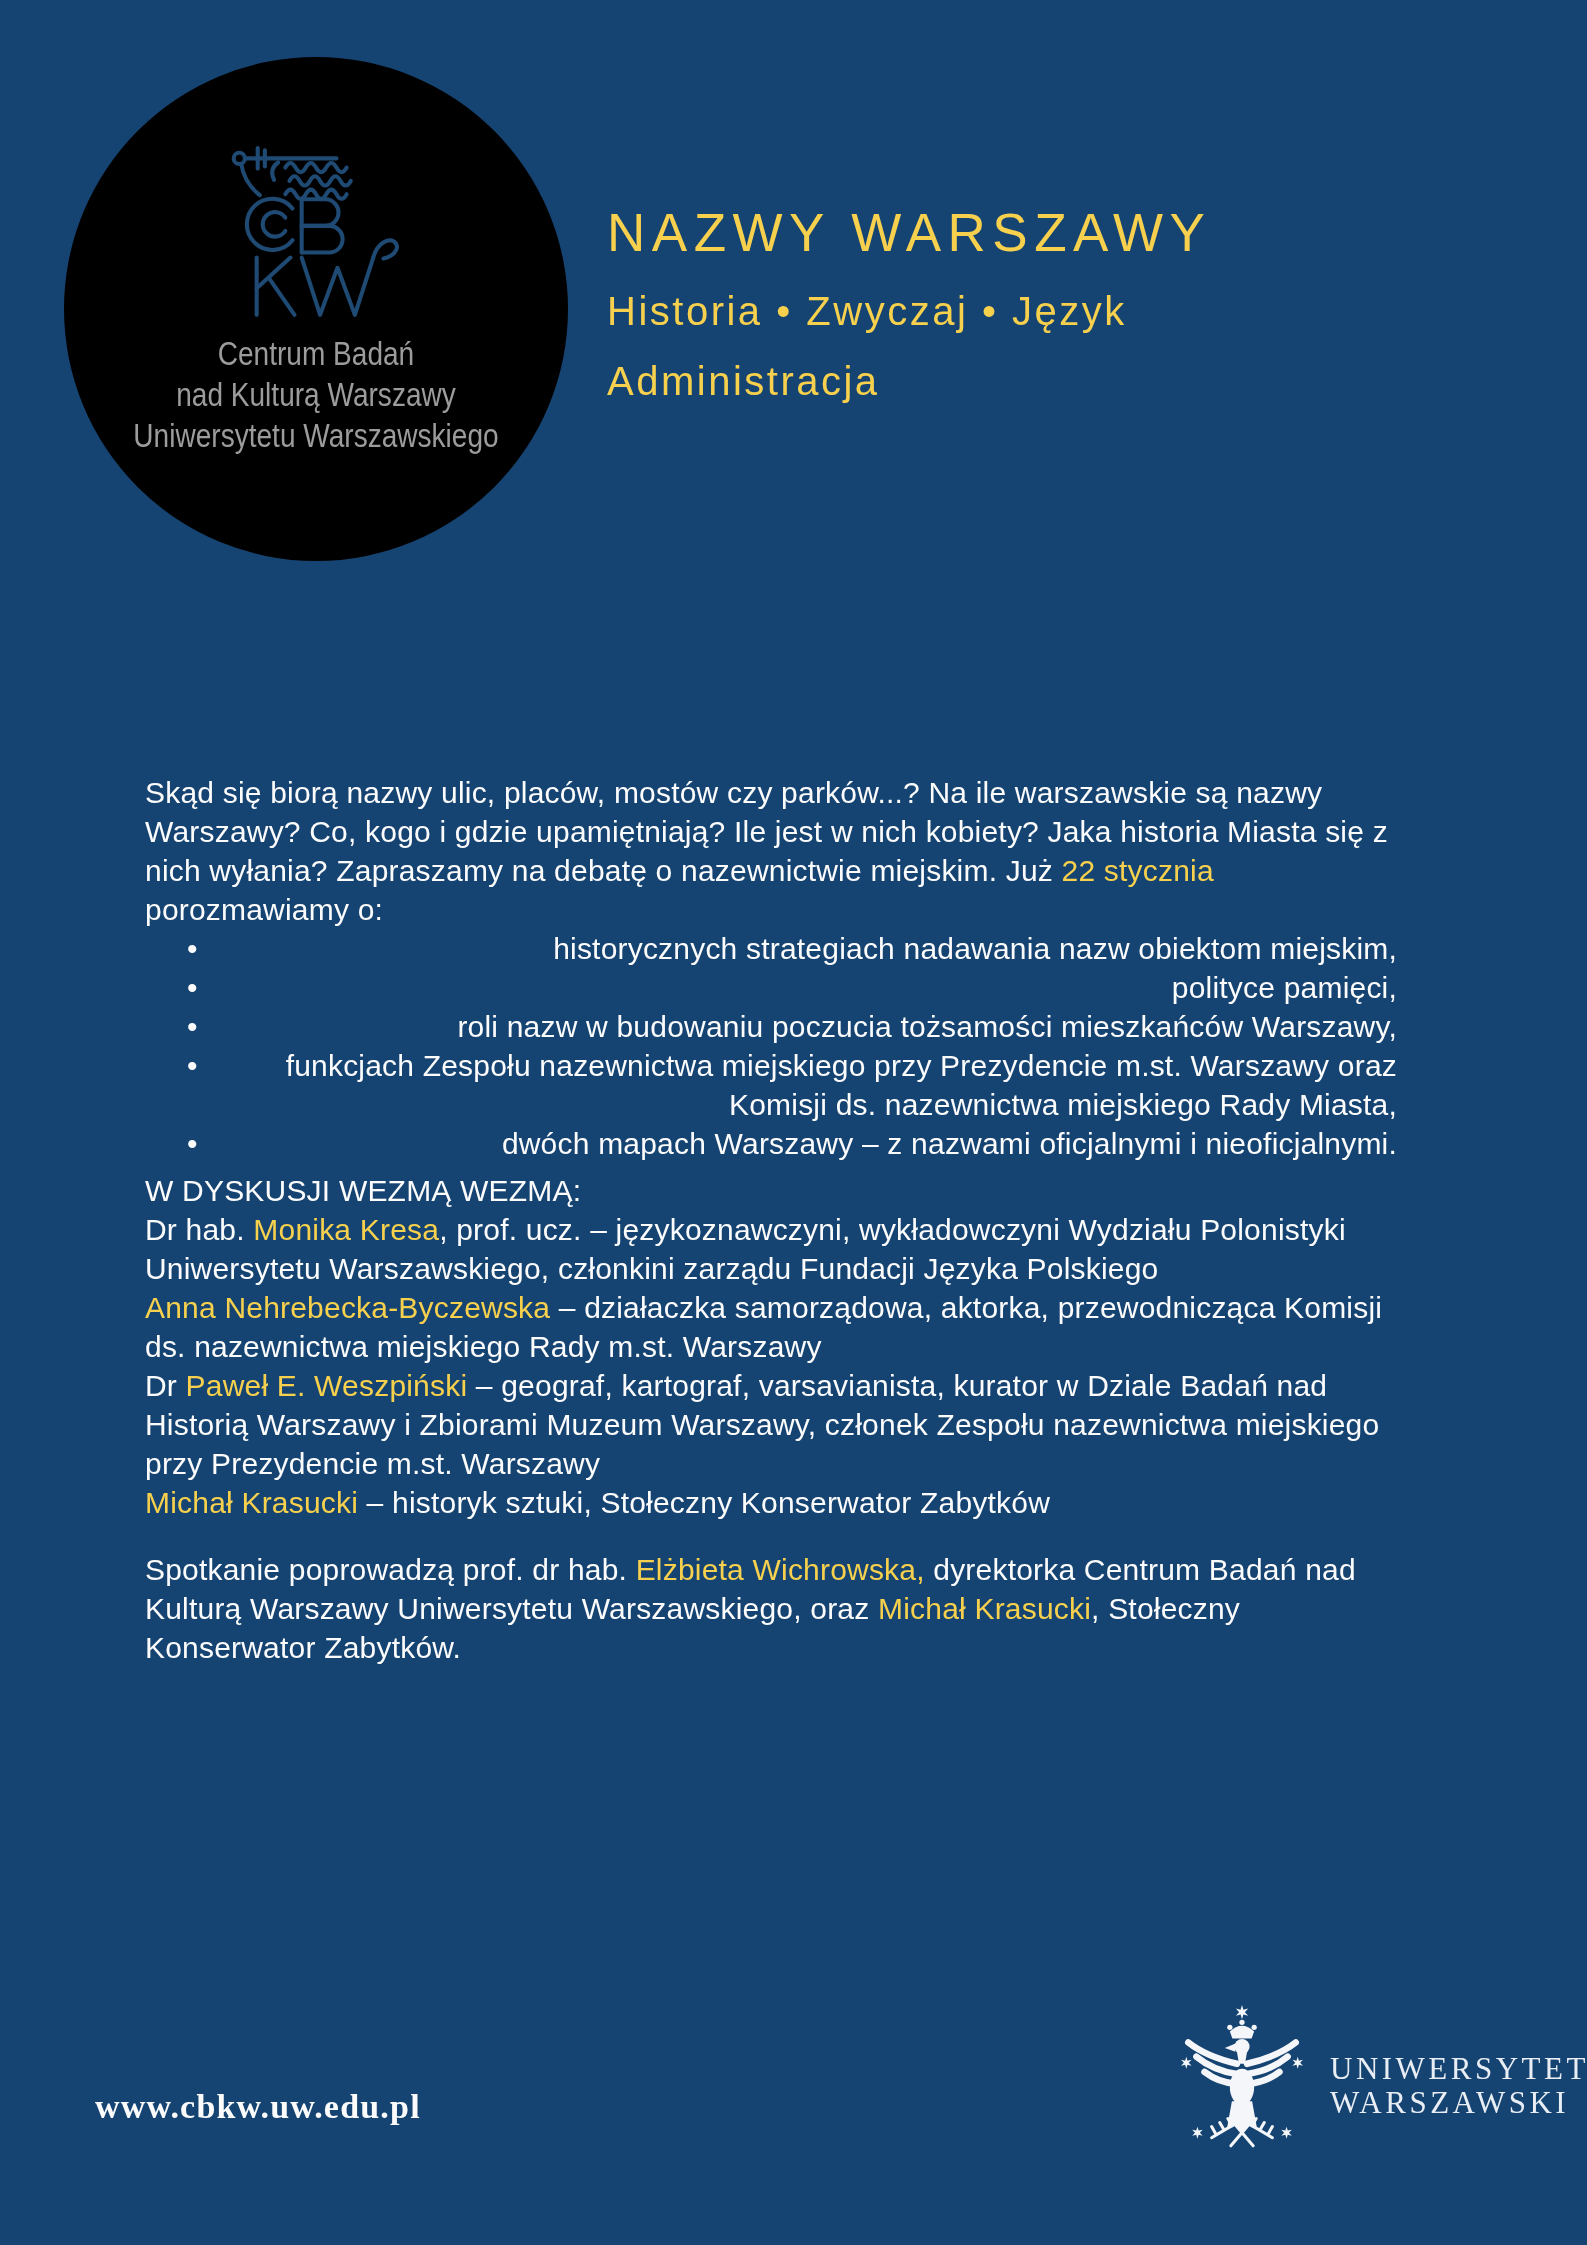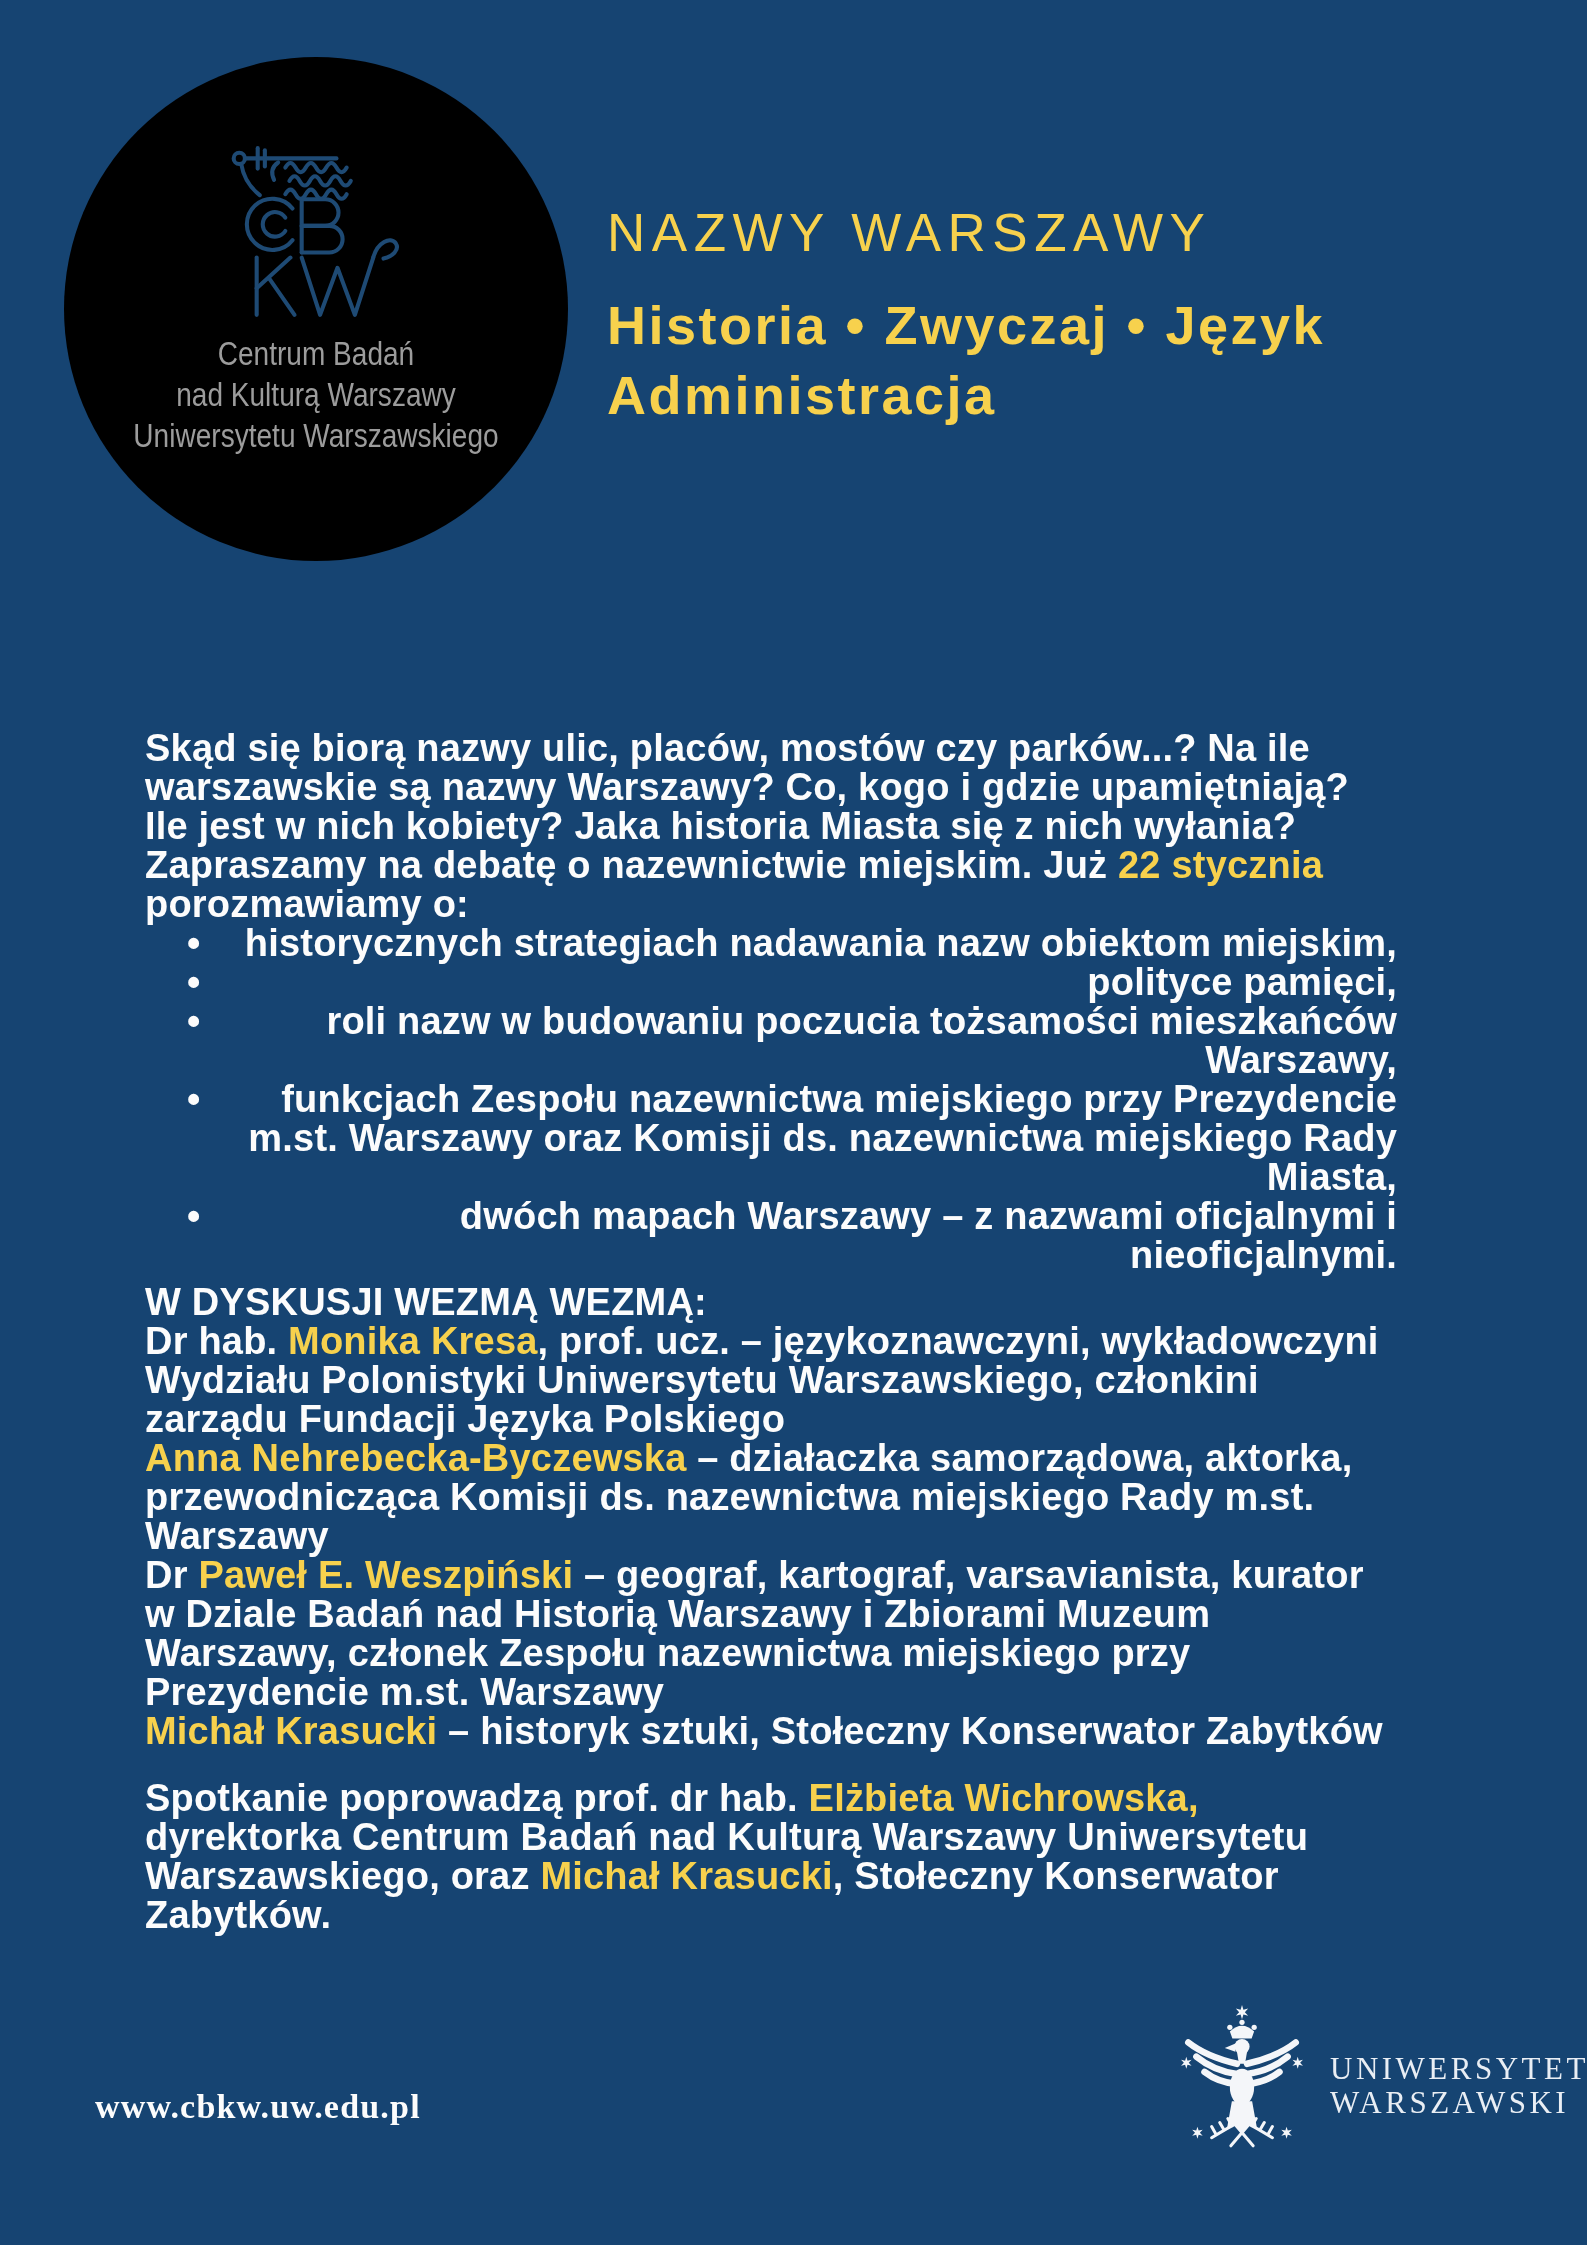--- a/index.html
+++ b/index.html
@@ -28,32 +28,32 @@
   }
 
   
   .header-title{
     position:absolute;left:607px;top:200px;margin:0;
     color:#f7d14d;
     font-size:53px;line-height:66px;font-weight:500;
     letter-spacing:6.5px;white-space:nowrap;
   }
   .header-subtitle{
-    position:absolute;left:607px;top:290px;
+    position:absolute;left:607px;top:276px;
     color:#f7d14d;
-    font-size:54px;line-height:70px;font-weight:700;
+    font-size:40px;line-height:70px;font-weight:400;
     letter-spacing:2.5px;white-space:nowrap;
   }
 
   
   .content{
-    position:absolute;left:145px;top:729px;width:1252px;
+    position:absolute;left:145px;top:773px;width:1252px;
     color:#fcfcfc;
-    font-size:38px;line-height:39px;letter-spacing:0.2px;
-    font-weight:700;
+    font-size:30px;line-height:39px;letter-spacing:0.2px;
+    font-weight:400;
   }
   .content p{margin:0;}
   .hl{color:#f7d14d;}
   ul.topics{margin:0;padding:0 0 0 72px;list-style:none;}
   ul.topics li{position:relative;margin:0;text-align:right;}
   ul.topics li::before{
     content:"\2022";
     position:absolute;left:-30px;top:0;
     color:#fcfcfc;
   }

